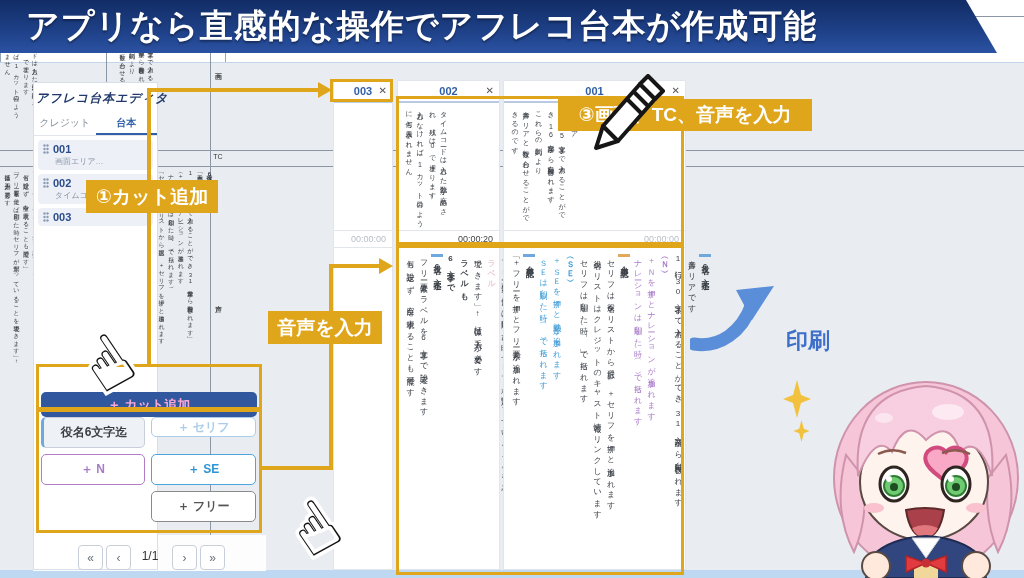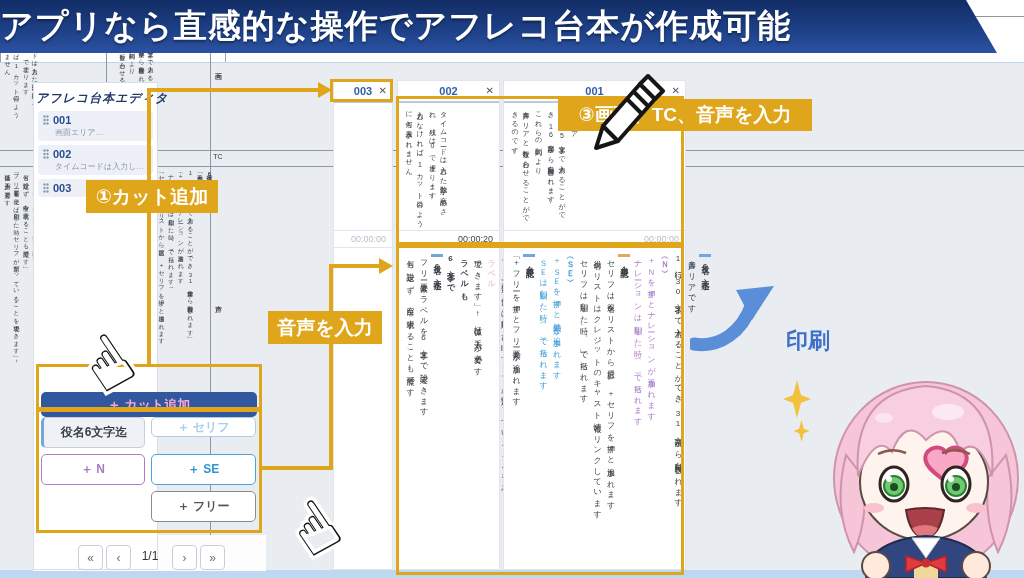--- a/index.html
+++ b/index.html
@@ -6,21 +6,21 @@
   body{width:1024px;height:578px;position:relative;overflow:hidden;background:#fff;
        font-family:"Liberation Sans","DejaVu Sans",sans-serif;}
   .abs{position:absolute;}
 
   
   #banner{left:0;top:9;width:1000px;height:53px;
     background:linear-gradient(180deg,#122d66 0%,#1d3f85 55%,#2b52a3 100%);
     clip-path:polygon(0 0,966px 0,997px 100%,0 100%);
     display:flex;align-items:center;z-index:3;}
   #banner .t{color:#fff;font-size:33px;font-weight:900;letter-spacing:1px;
-    white-space:nowrap;text-shadow:0 2px 2px rgba(0,0,0,.35);}
+    padding-left:26px;white-space:nowrap;text-shadow:0 2px 2px rgba(0,0,0,.35);}
 
   
   #workspace{left:0;top:62px;width:1024px;height:516px;background:#e9edf2;
     border-top:1px solid #c2d4ea;}
   #bottombar{left:0;top:570px;width:1024px;height:8px;background:#bfd8f2;z-index:1;}
 
   
   #sidebar{left:33px;top:82px;width:125px;height:488px;background:#fff;
     border:1px solid #d9dfe8;box-sizing:border-box;z-index:2;}
   #appTitle{margin:7px 2px 4px 2px;text-align:center;color:#21396b;font-size:12px;
@@ -127,20 +127,24 @@
 
 <div id="banner" class="abs">
   <div class="t">アプリなら直感的な操作でアフレコ台本が作成可能</div>
 </div>
 
 <div id="workspace" class="abs"></div>
 <div id="bottombar" class="abs"></div>
 
 <div id="sidebar" class="abs">
   <div id="appTitle">アフレコ台本エディタ</div>
+  <div id="tabs">
+    <div class="tab">クレジット</div>
+    <div class="tab active">台本</div>
+  </div>
   <div class="cutItem">
     <div class="r1">
       <span class="dots">
           <svg width="6" height="10">
             <g fill="#8a9ab4">
               <circle cx="1.5" cy="1.5" r="1.2"></circle>
               <circle cx="4.5" cy="1.5" r="1.2"></circle>
               <circle cx="1.5" cy="5" r="1.2"></circle>
               <circle cx="4.5" cy="5" r="1.2"></circle>
               <circle cx="1.5" cy="8.5" r="1.2"></circle>

